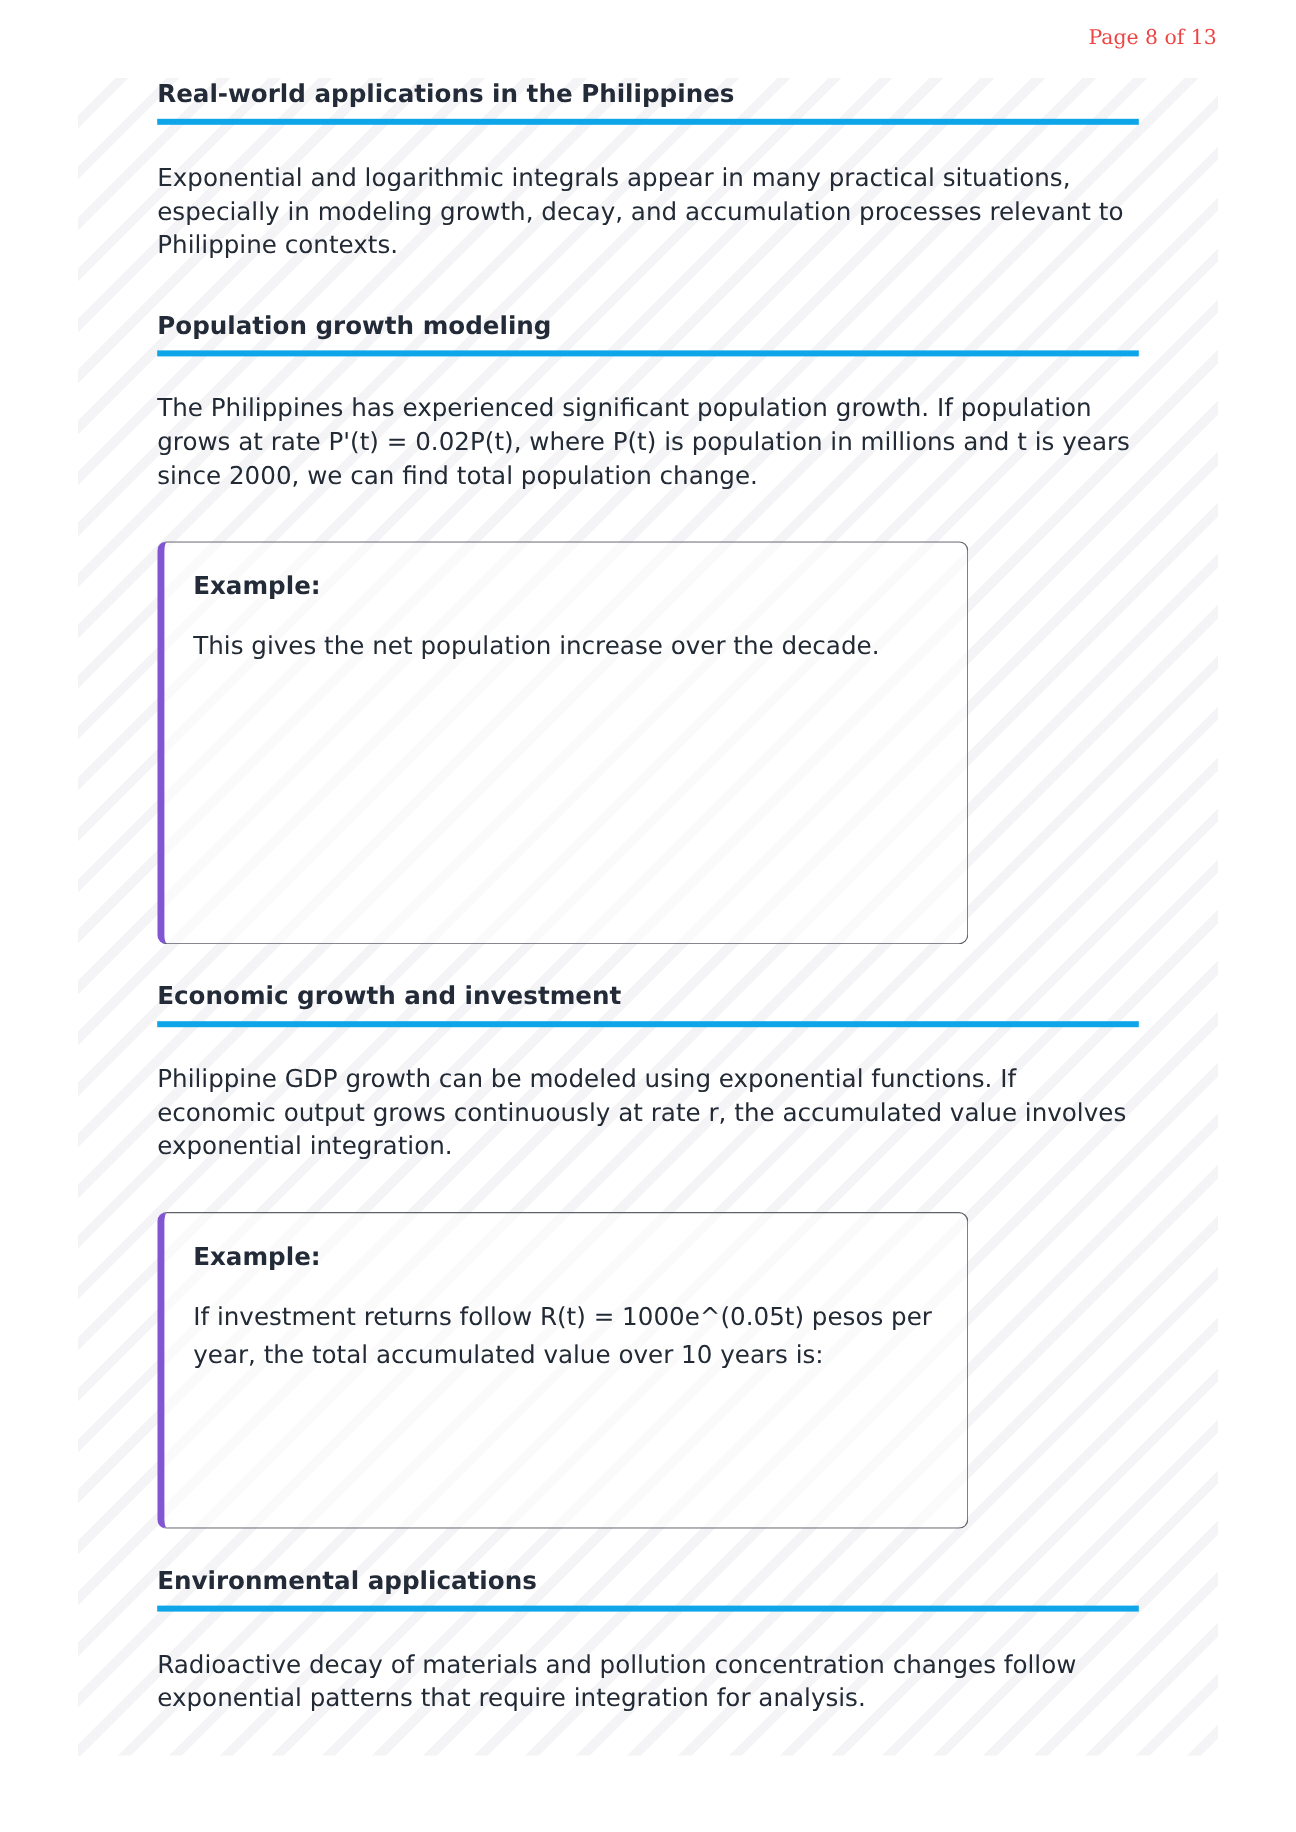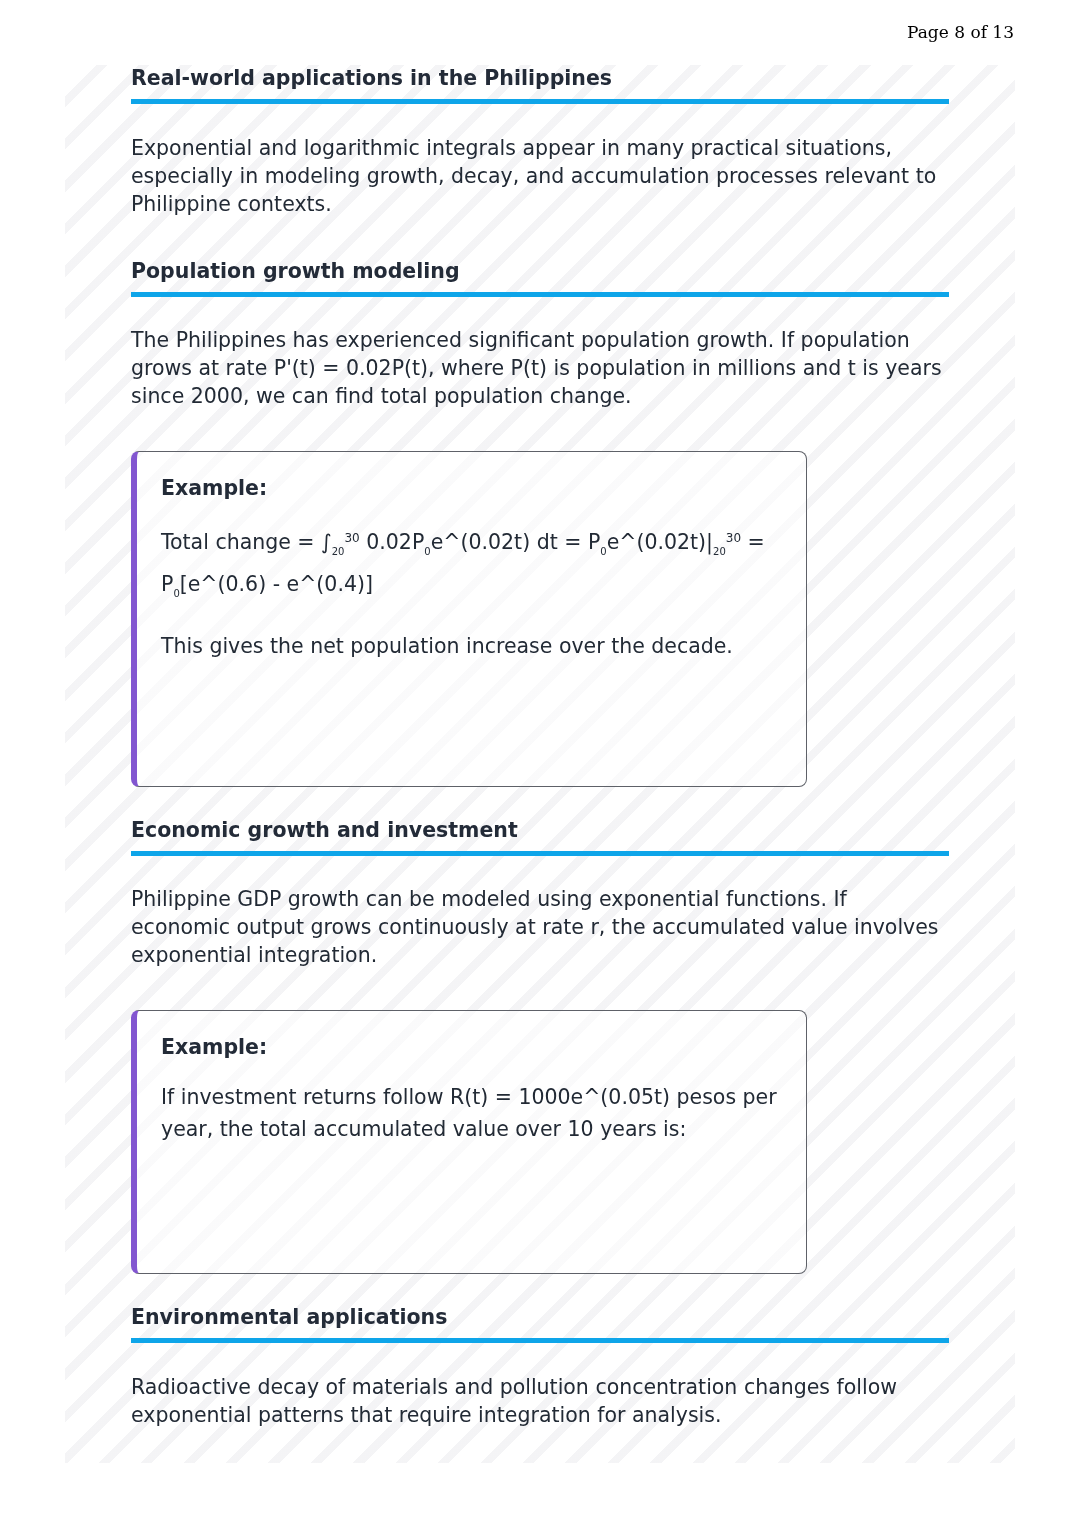--- a/index.html
+++ b/index.html
@@ -9,21 +9,21 @@
     font-family: "DejaVu Sans", sans-serif;
     color: #222a35;
   }
   .pattern {
     position: absolute; left: 65px; top: 65px; width: 950px; height: 1398px;
     background: repeating-linear-gradient(135deg, #ffffff 0px, #ffffff 22px, #f3f3f5 22px, #f3f3f5 30px);
     opacity: 0.9;
   }
   .page-num {
     position: absolute; right: 66px; top: 22px;
-    font-family: "DejaVu Serif", serif; font-size: 17px; color: #000000;
+    font-family: "DejaVu Serif", serif; font-size: 17px; color: #ef4444;
   }
   .content { position: absolute; left: 131px; top: 0; width: 818px; }
   h2 {
     margin: 0; font-size: 20.5px; font-weight: bold; color: #232b38;
     padding-bottom: 9px; border-bottom: 5px solid #0ea5e9; position: absolute; left: 0; width: 818px;
   }
   p.body {
     position: absolute; left: 0; width: 818px; margin: 0;
     font-size: 20.5px; line-height: 28px; color: #222a35;
   }
@@ -50,21 +50,20 @@
 
 <div class="content">
   <h2 style="top:66px">Real-world applications in the Philippines</h2>
   <p class="body" style="top:134px">Exponential and logarithmic integrals appear in many practical situations, especially in modeling growth, decay, and accumulation processes relevant to Philippine contexts.</p>
 
   <h2 style="top:259px">Population growth modeling</h2>
   <p class="body" style="top:326px">The Philippines has experienced significant population growth. If population grows at rate P'(t) = 0.02P(t), where P(t) is population in millions and t is years since 2000, we can find total population change.</p>
 
   <div class="example" style="top:451px; height:336px">
     <div class="label">Example:</div>
-    <p><span>Total change = ∫</span><span class="sub">20</span><span class="sup">30</span><span> 0.02P</span><span class="sub">0</span><span>e^(0.02t) dt = P</span><span class="sub">0</span><span>e^(0.02t)|</span><span class="sub">20</span><span class="sup">30</span><span> = P</span><span class="sub">0</span><span>[e^(0.6) - e^(0.4)]</span></p>
     <p>This gives the net population increase over the decade.</p>
   </div>
 
   <h2 style="top:818px">Economic growth and investment</h2>
   <p class="body" style="top:885px">Philippine GDP growth can be modeled using exponential functions. If economic output grows continuously at rate r, the accumulated value involves exponential integration.</p>
 
   <div class="example" style="top:1010px; height:264px">
     <div class="label">Example:</div>
     <p>If investment returns follow R(t) = 1000e^(0.05t) pesos per year, the total accumulated value over 10 years is:</p>
   </div>

